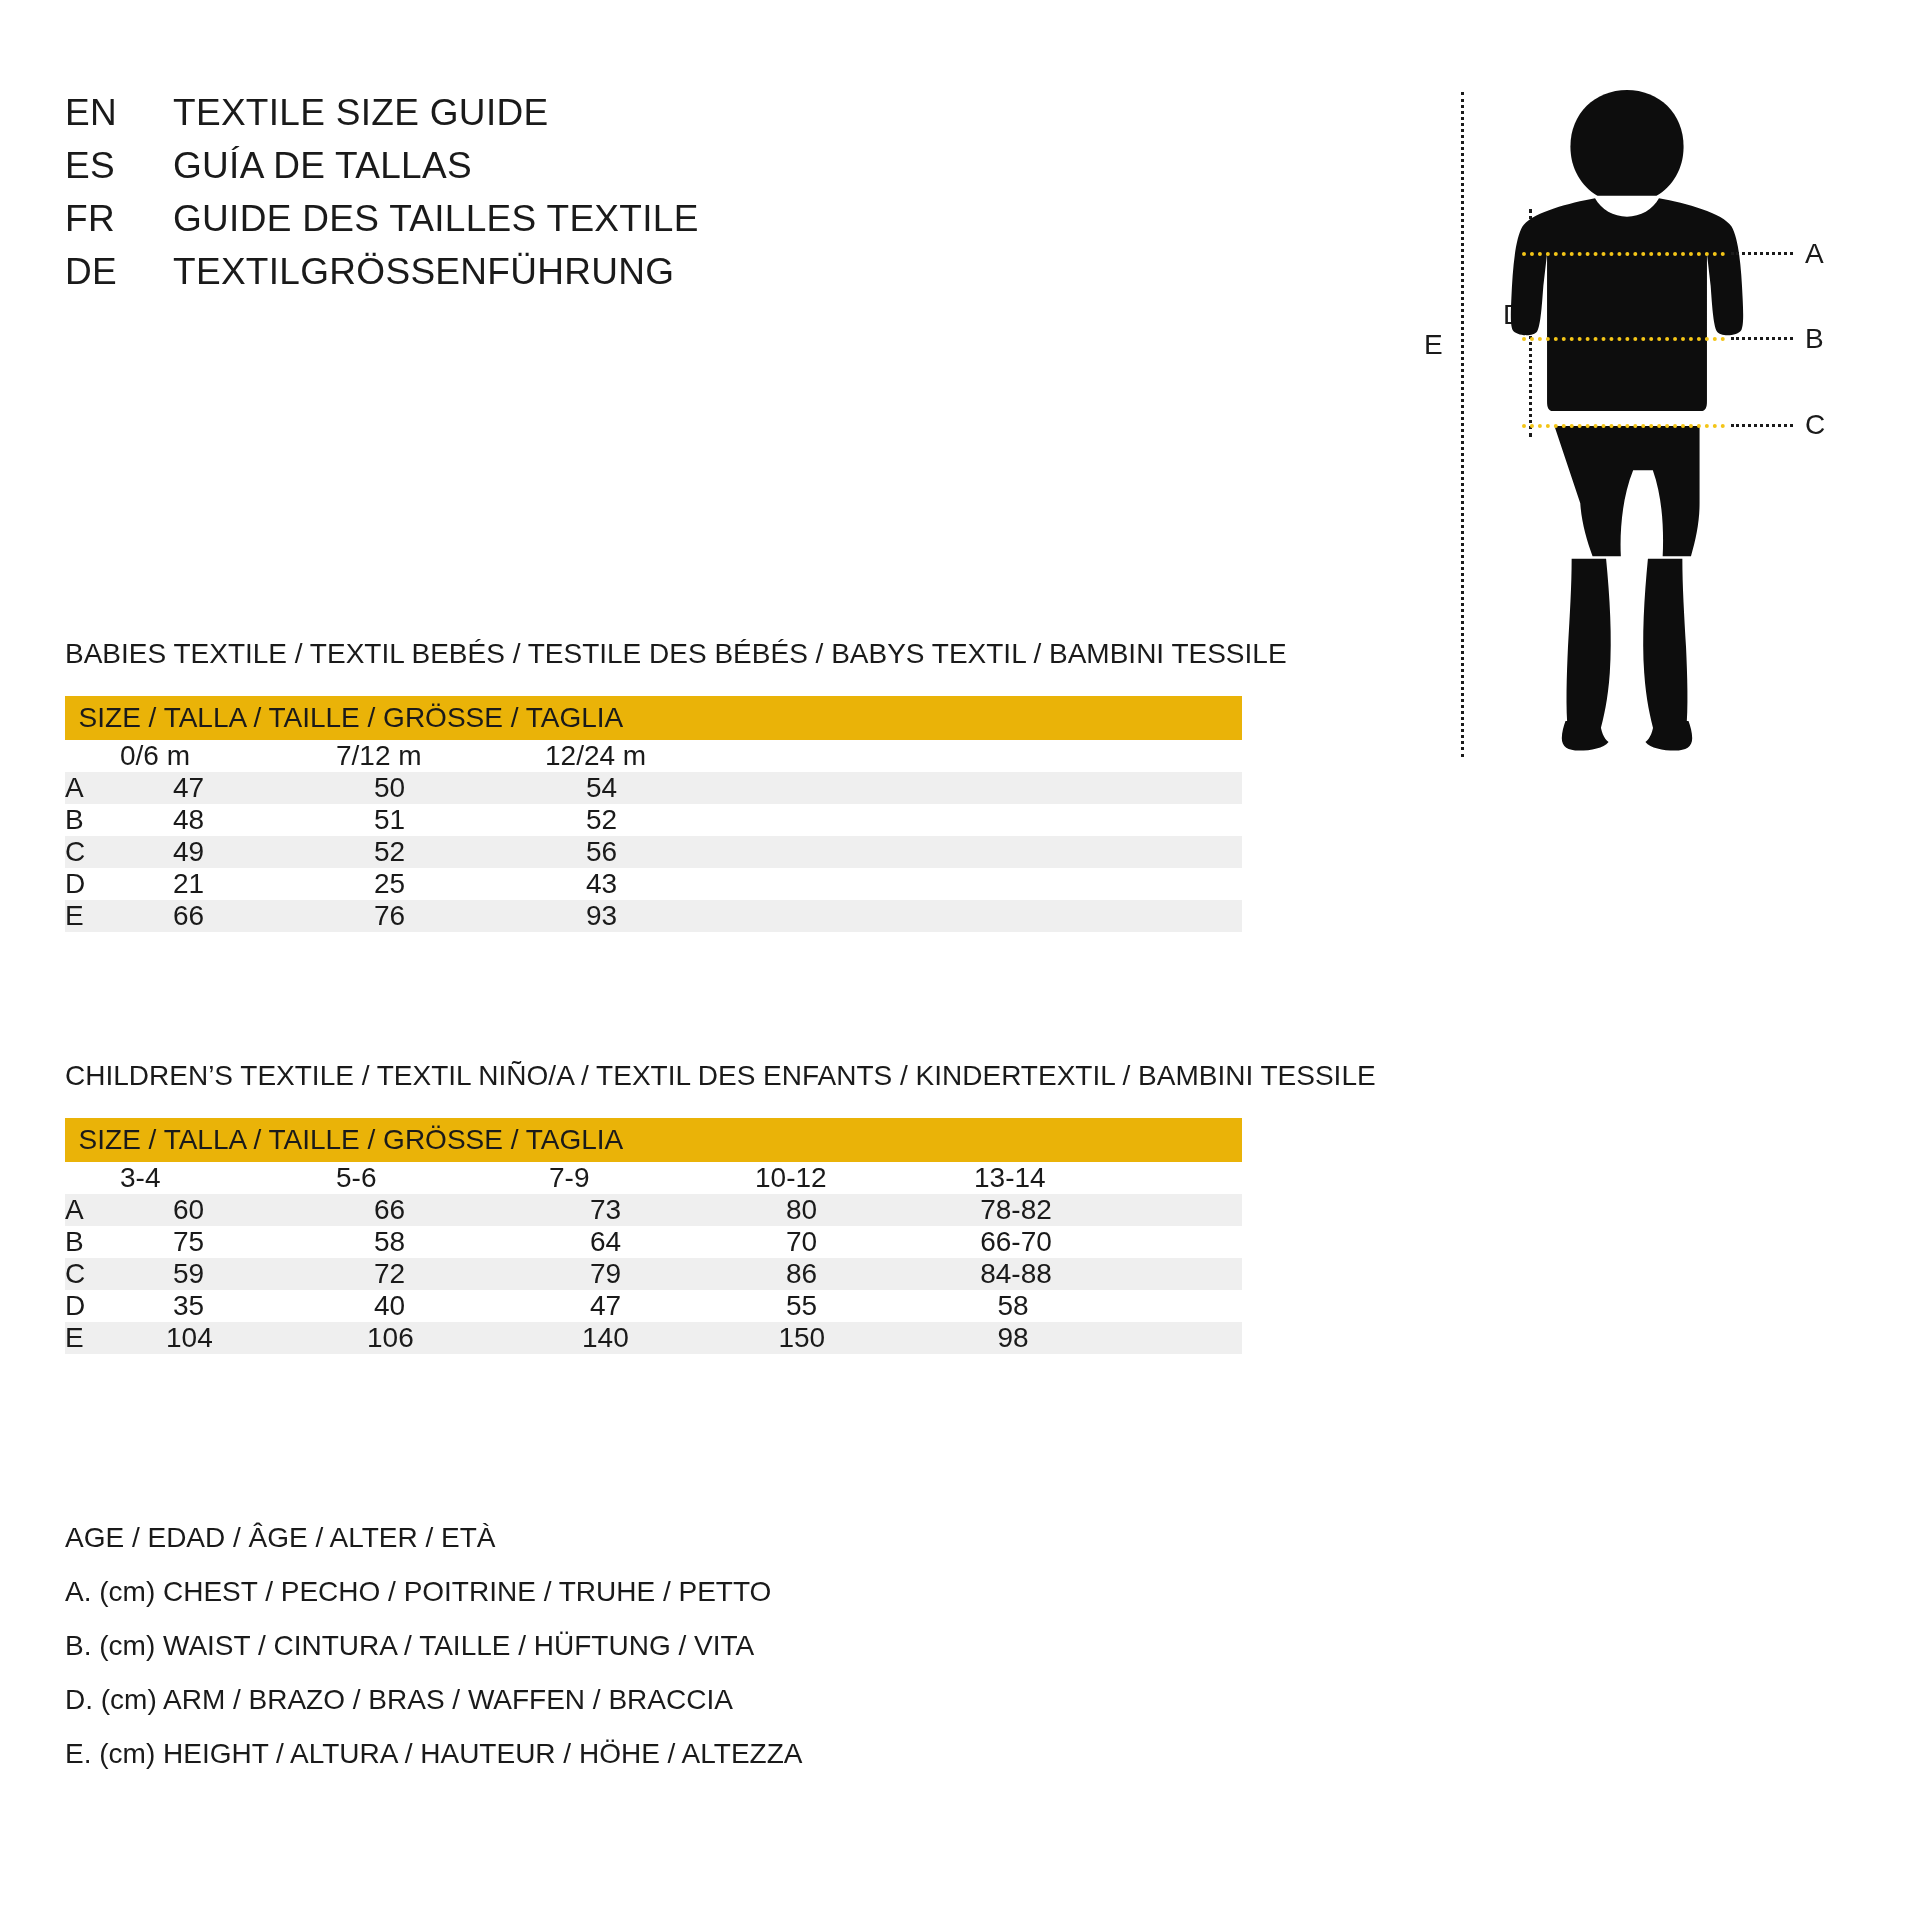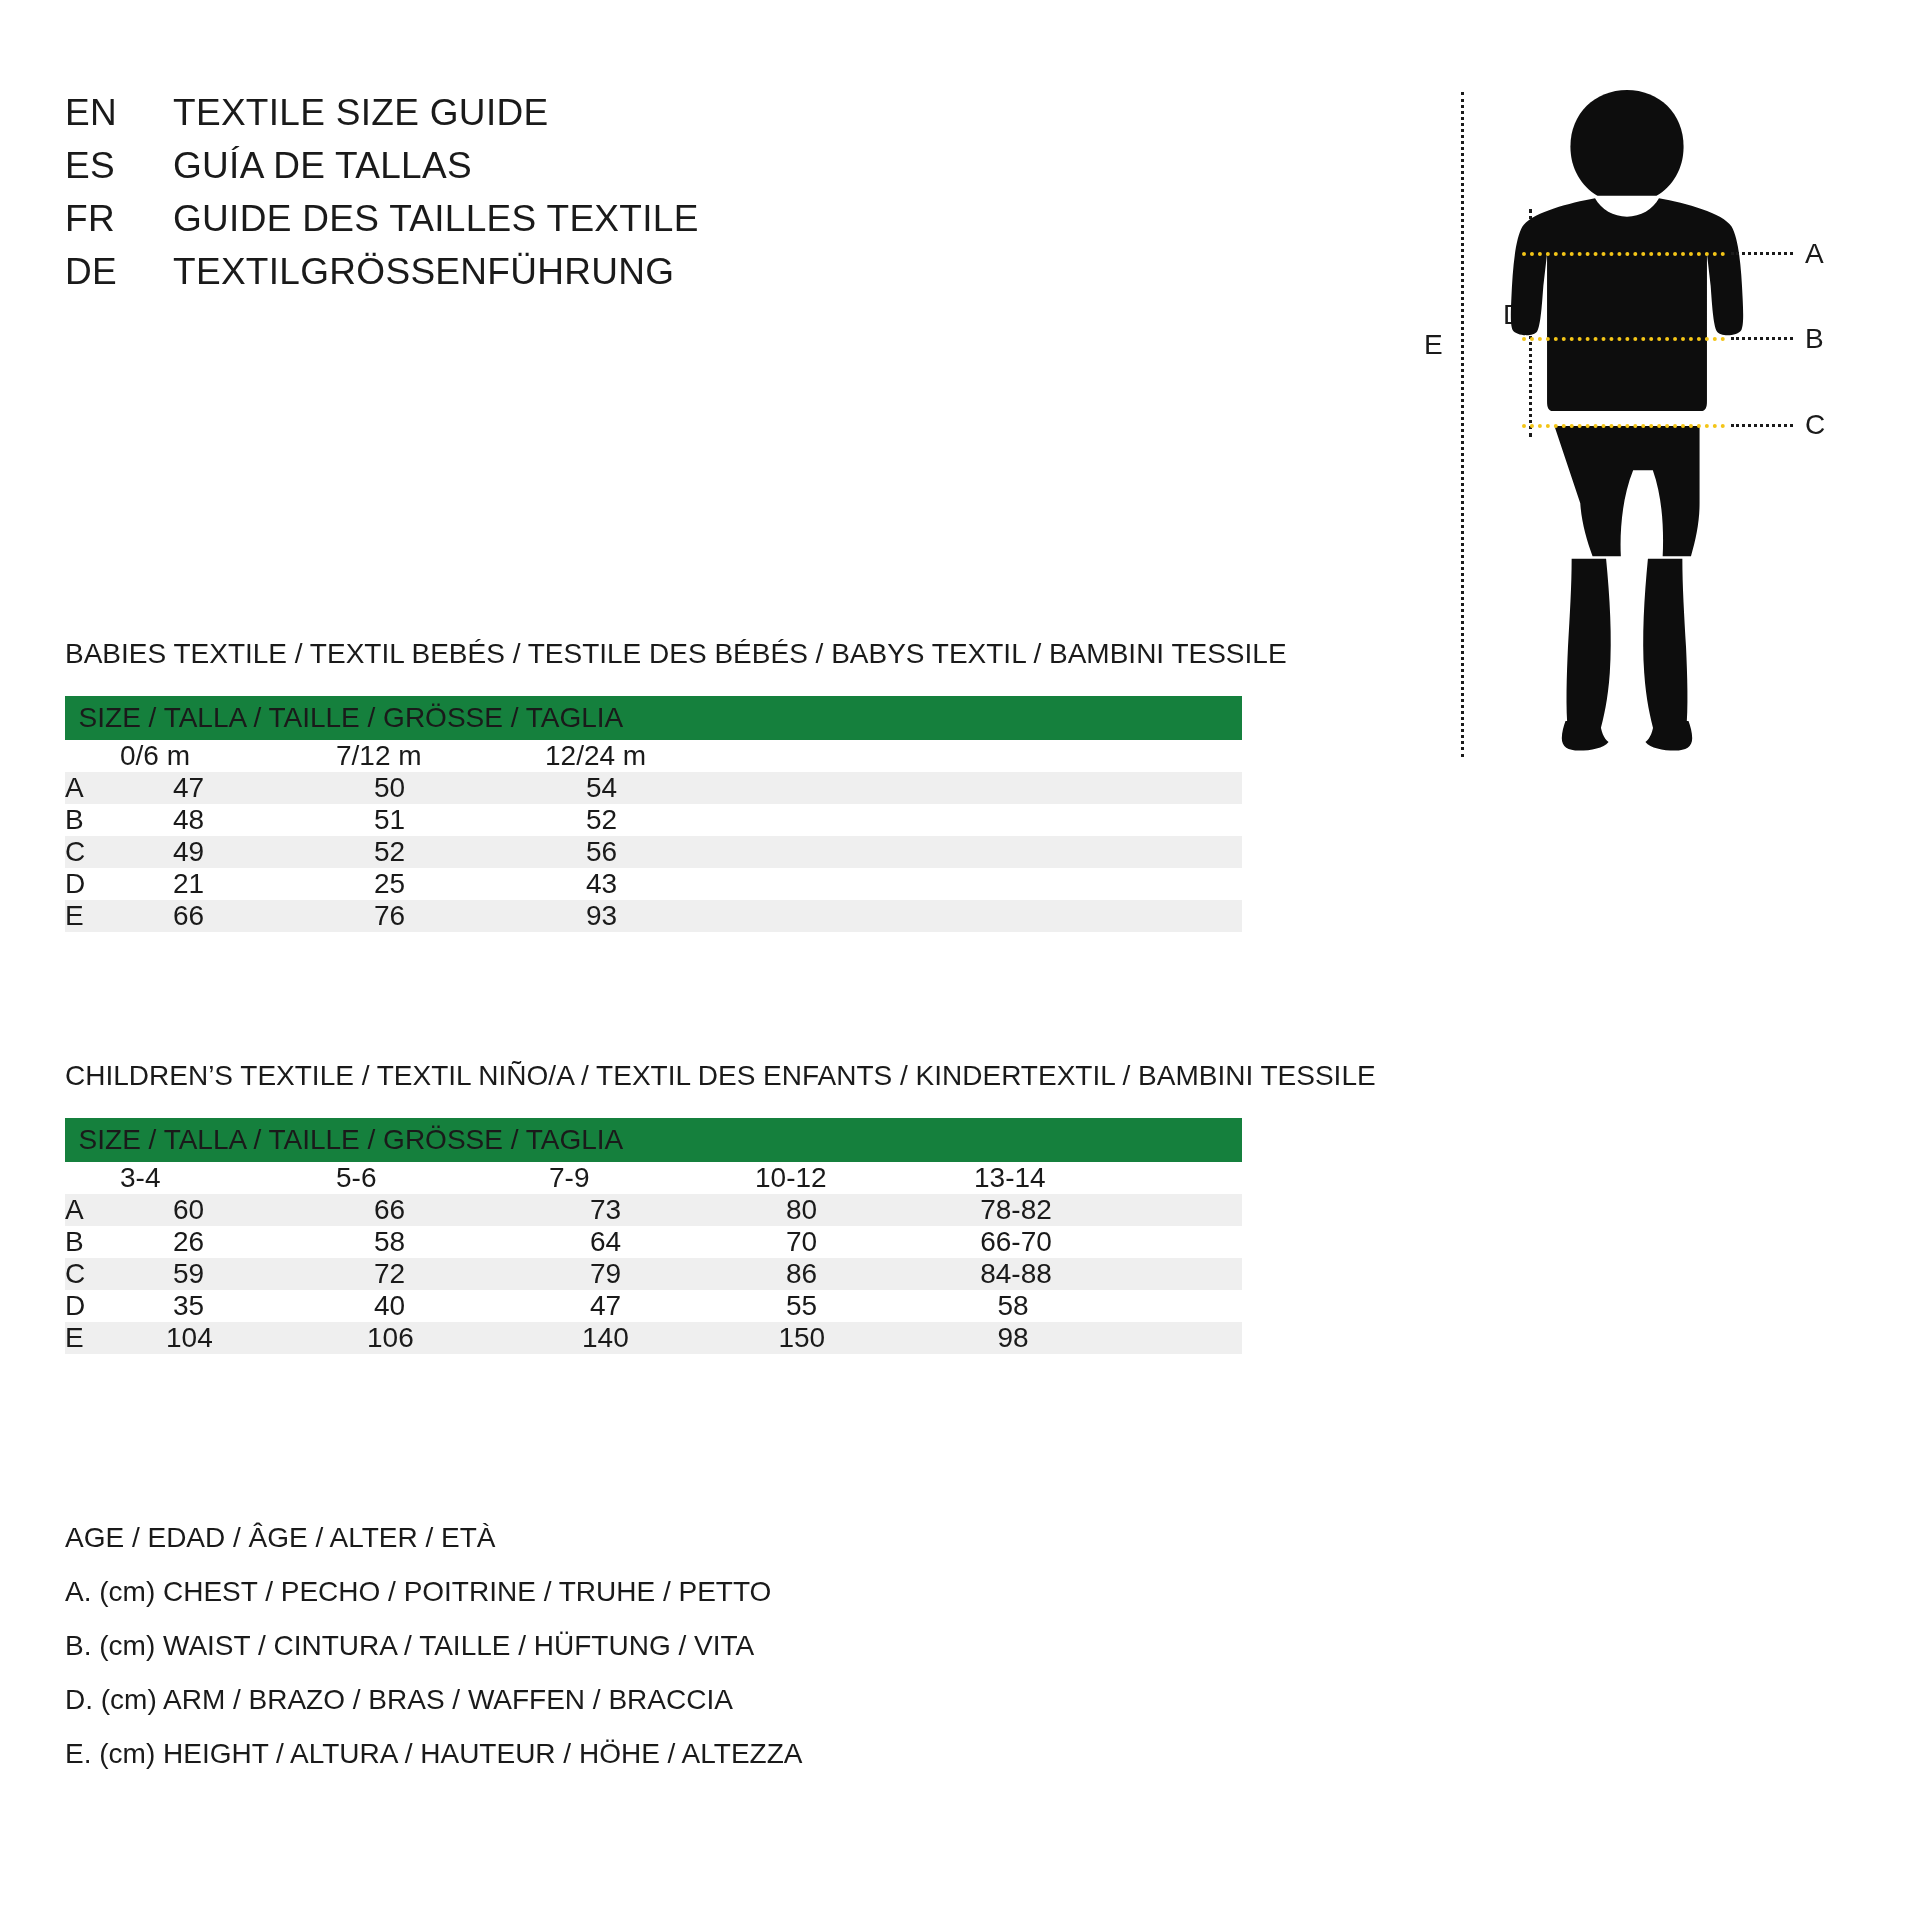--- a/index.html
+++ b/index.html
@@ -89,21 +89,21 @@
     border-collapse: collapse;
     font-size: 28px;
     color: #1a1a1a;
   }
   .size-table td, .size-table th {
     padding: 0;
     font-weight: normal;
     text-align: left;
   }
   .band-head {
-    background: #15803d;
+    background: #eab308;
   }
   .band-head td {
     padding: 6.2px 0 6.2px 13.6px;
     font-size: 28px;
   }
   .row-alt td {
     background: #efefef;
   }
   .row-plain td {
     background: #ffffff;
@@ -253,21 +253,21 @@
   <tr class="row-alt">
     <td class="cell-label">A</td>
     <td class="cell-val" style="padding-left:53px;">60</td>
     <td class="cell-val" style="padding-left:38px;">66</td>
     <td class="cell-val" style="padding-left:41px;">73</td>
     <td class="cell-val" style="padding-left:31px;">80</td>
     <td class="cell-val" style="padding-left:6.2px;">78-82</td>
   </tr>
   <tr class="row-plain">
     <td class="cell-label">B</td>
-    <td class="cell-val" style="padding-left:53px;">26</td>
+    <td class="cell-val" style="padding-left:53px;">75</td>
     <td class="cell-val" style="padding-left:38px;">58</td>
     <td class="cell-val" style="padding-left:41px;">64</td>
     <td class="cell-val" style="padding-left:31px;">70</td>
     <td class="cell-val" style="padding-left:6.2px;">66-70</td>
   </tr>
   <tr class="row-alt">
     <td class="cell-label">C</td>
     <td class="cell-val" style="padding-left:53px;">59</td>
     <td class="cell-val" style="padding-left:38px;">72</td>
     <td class="cell-val" style="padding-left:41px;">79</td>

